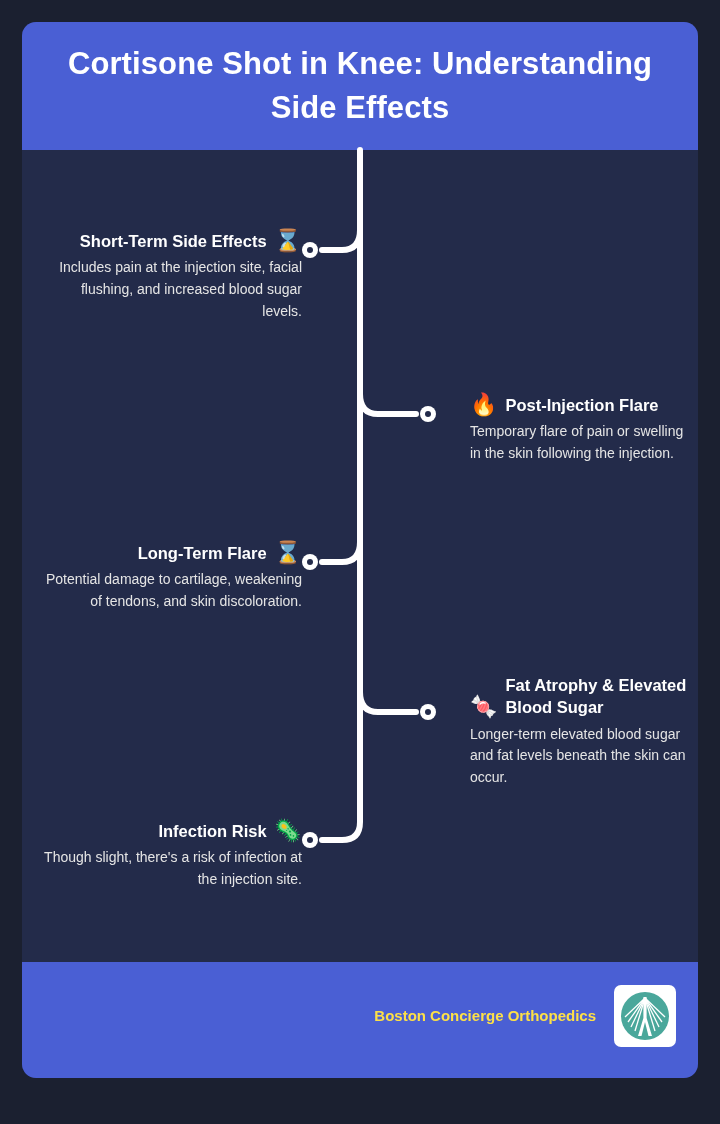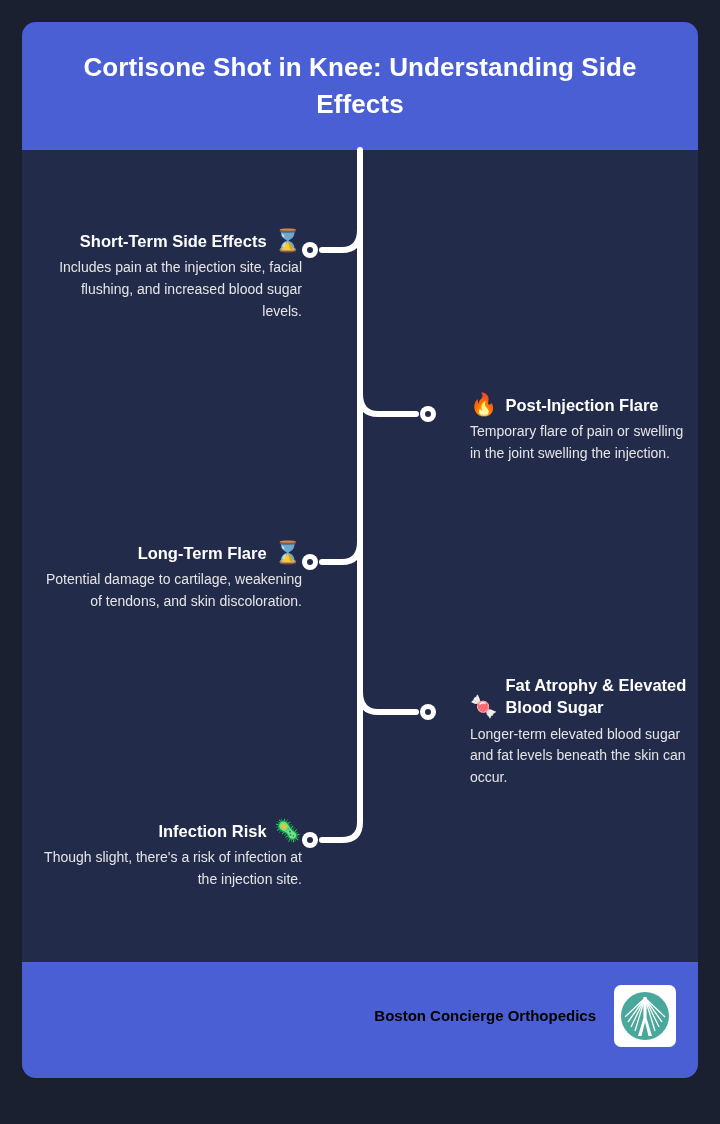--- a/index.html
+++ b/index.html
@@ -34,21 +34,21 @@
     background: #4a5fd4;
     border-radius: 14px 14px 0 0;
     display: flex;
     align-items: center;
     justify-content: center;
     box-sizing: border-box;
     padding: 0 26px;
   }
   .header-title {
     color: #ffffff;
-    font-size: 26px;
+    font-size: 31px;
     font-weight: bold;
     line-height: 1.42;
     text-align: center;
     letter-spacing: 0.1px;
   }
 
   
   .spine-wrap {
     position: absolute;
     left: 0;
@@ -120,21 +120,21 @@
     align-items: center;
     justify-content: flex-end;
     box-sizing: border-box;
     padding: 0 22px 8px 0;
     gap: 18px;
   }
   .footer-text {
     text-align: right;
   }
   .footer-brand {
-    color: #000000;
+    color: #fde047;
     font-size: 15px;
     font-weight: bold;
     line-height: 1.5;
   }
   .footer-url {
     color: #e3e7f7;
     font-size: 13.5px;
     line-height: 1.5;
   }
   .footer-logo {
@@ -195,21 +195,21 @@
       <div class="row-emoji">⌛</div>
     </div>
     <div class="row-desc">Includes pain at the injection site, facial flushing, and increased blood sugar levels.</div>
   </div>
 
   <div class="row row-right" style="top: 372px;">
     <div class="row-head">
       <div class="row-emoji">🔥</div>
       <div class="row-title">Post-Injection Flare</div>
     </div>
-    <div class="row-desc">Temporary flare of pain or swelling in the joint swelling the injection.</div>
+    <div class="row-desc">Temporary flare of pain or swelling in the skin following the injection.</div>
   </div>
 
   <div class="row row-left" style="top: 520px;">
     <div class="row-head">
       <div class="row-title">Long-Term Flare</div>
       <div class="row-emoji">⌛</div>
     </div>
     <div class="row-desc">Potential damage to cartilage, weakening of tendons, and skin discoloration.</div>
   </div>
 

